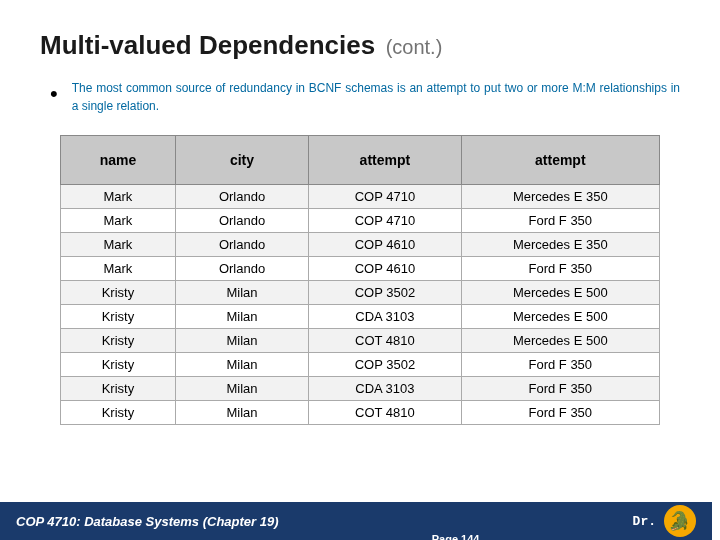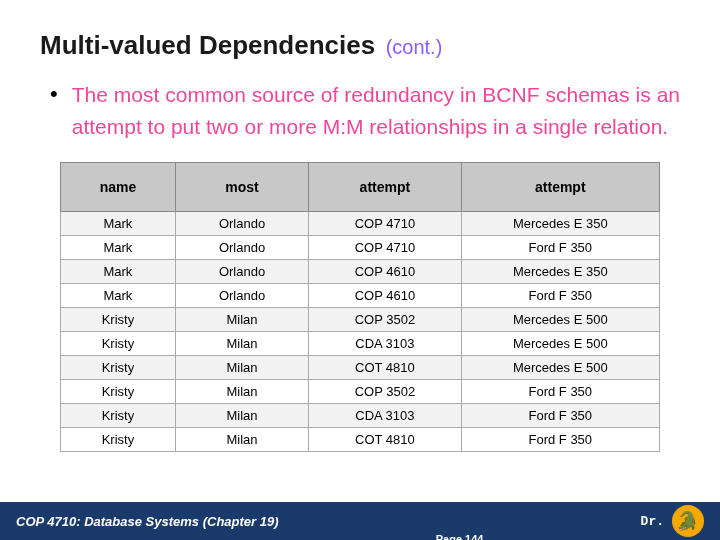--- a/index.html
+++ b/index.html
@@ -27,43 +27,43 @@
     .slide-title {
       font-size: 26px;
       font-weight: bold;
       color: #1a1a1a;
       display: inline;
     }
 
     .slide-title-cont {
       font-size: 20px;
       font-weight: normal;
-      color: #8b5cf6;
+      color: #737373;
       margin-left: 6px;
       display: inline;
     }
 
     .bullet-section {
       display: flex;
       align-items: flex-start;
       margin-bottom: 20px;
       padding-left: 10px;
     }
 
     .bullet {
       font-size: 22px;
       margin-right: 14px;
       line-height: 1.4;
       flex-shrink: 0;
     }
 
     .bullet-text {
-      font-size: 21px;
+      font-size: 12px;
       line-height: 1.5;
-      color: #ec4899;
+      color: #0369a1;
       text-align: justify;
     }
 
     .table-wrapper {
       margin: 0 auto;
       width: 600px;
     }
 
     table {
       width: 100%;
@@ -95,21 +95,21 @@
       border: 1px solid #aaa;
       padding: 4px 26px;
       text-align: center;
       font-size: 13px;
     }
 
     .footer {
       position: absolute;
       bottom: 0;
       left: 0;
-      right: 0;
+      right: 8px;
       height: 38px;
       background: #1a3a6b;
       display: flex;
       align-items: center;
       padding: 0 16px;
       justify-content: space-between;
     }
 
     .footer-left {
       color: #ffffff;
@@ -159,21 +159,21 @@
   <div class="bullet-section">
     <span class="bullet">•</span>
     <span class="bullet-text">The most common source of redundancy in BCNF schemas is an attempt to put two or more M:M relationships in a single relation.</span>
   </div>
 
   <div class="table-wrapper">
     <table>
       <thead>
         <tr>
           <th>name</th>
-          <th>most</th>
+          <th>city</th>
           <th>attempt</th>
           <th>attempt</th>
         </tr>
       </thead>
       <tbody id="table-body">
       <tr>
             <td>Mark</td>
             <td>Orlando</td>
             <td>COP 4710</td>
             <td>Mercedes E 350</td>

